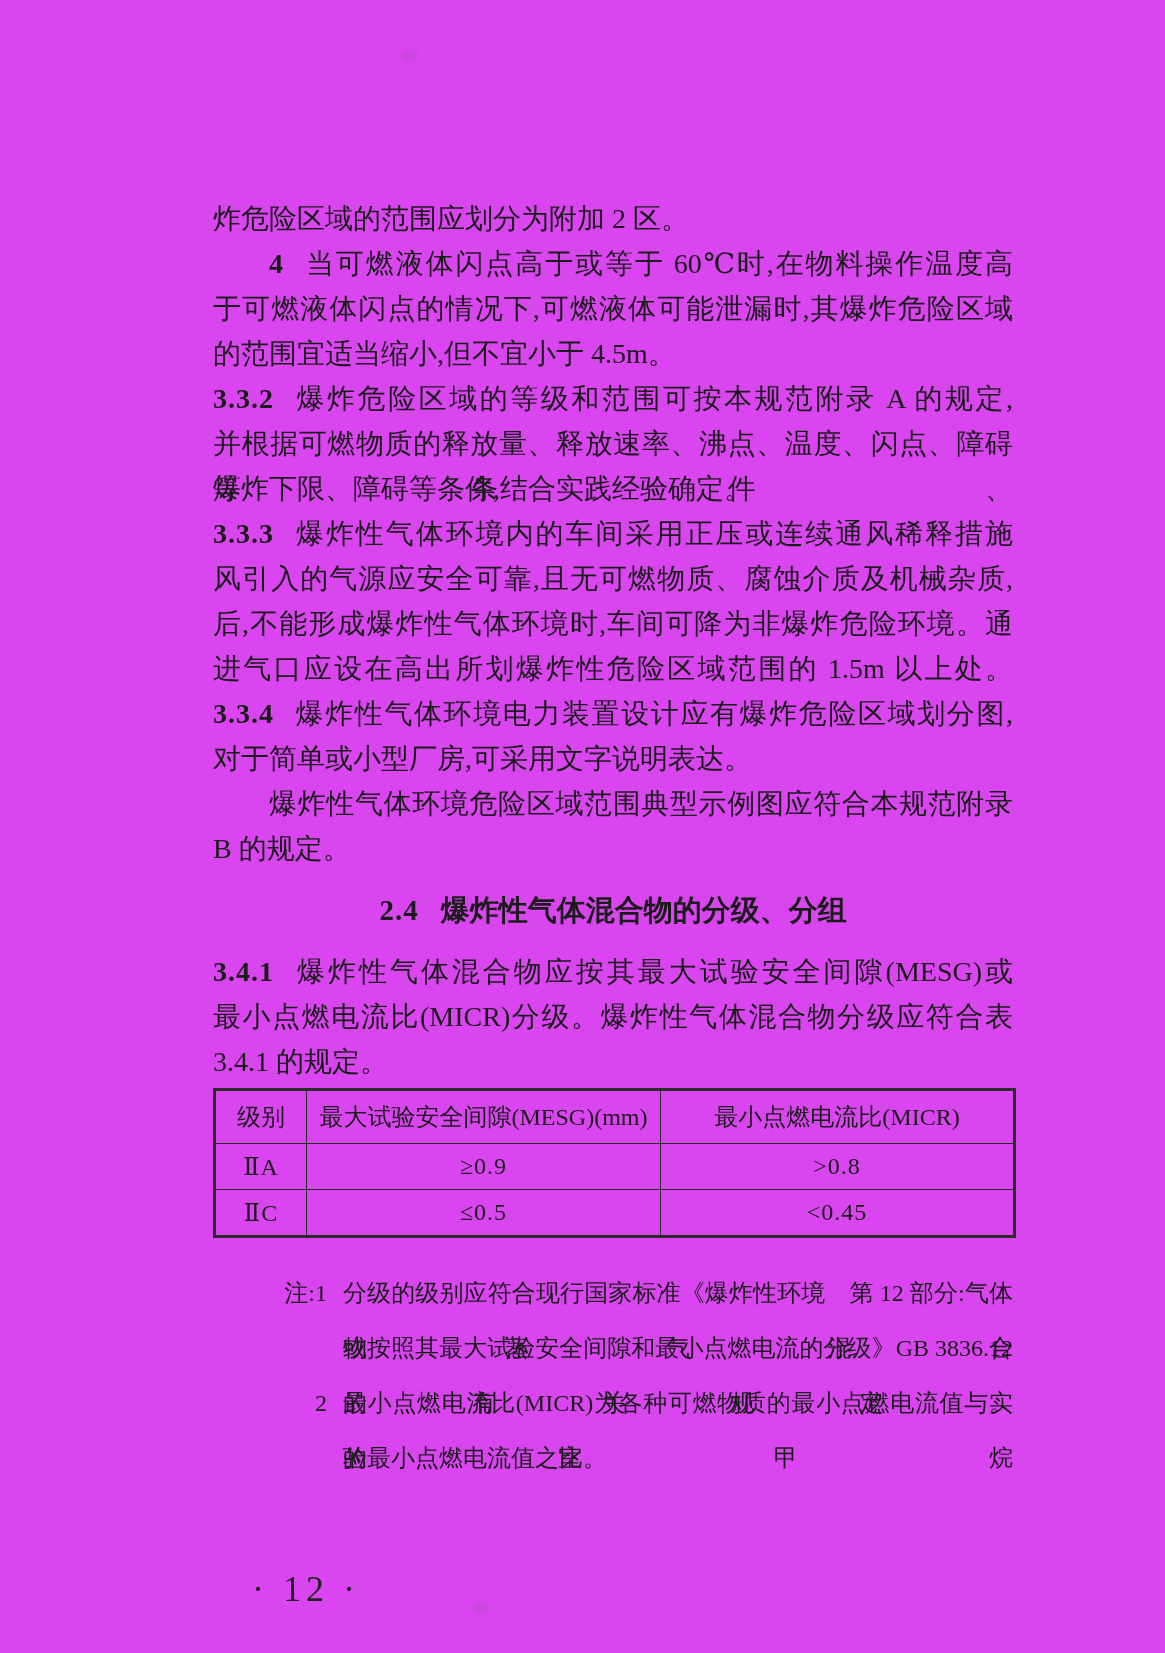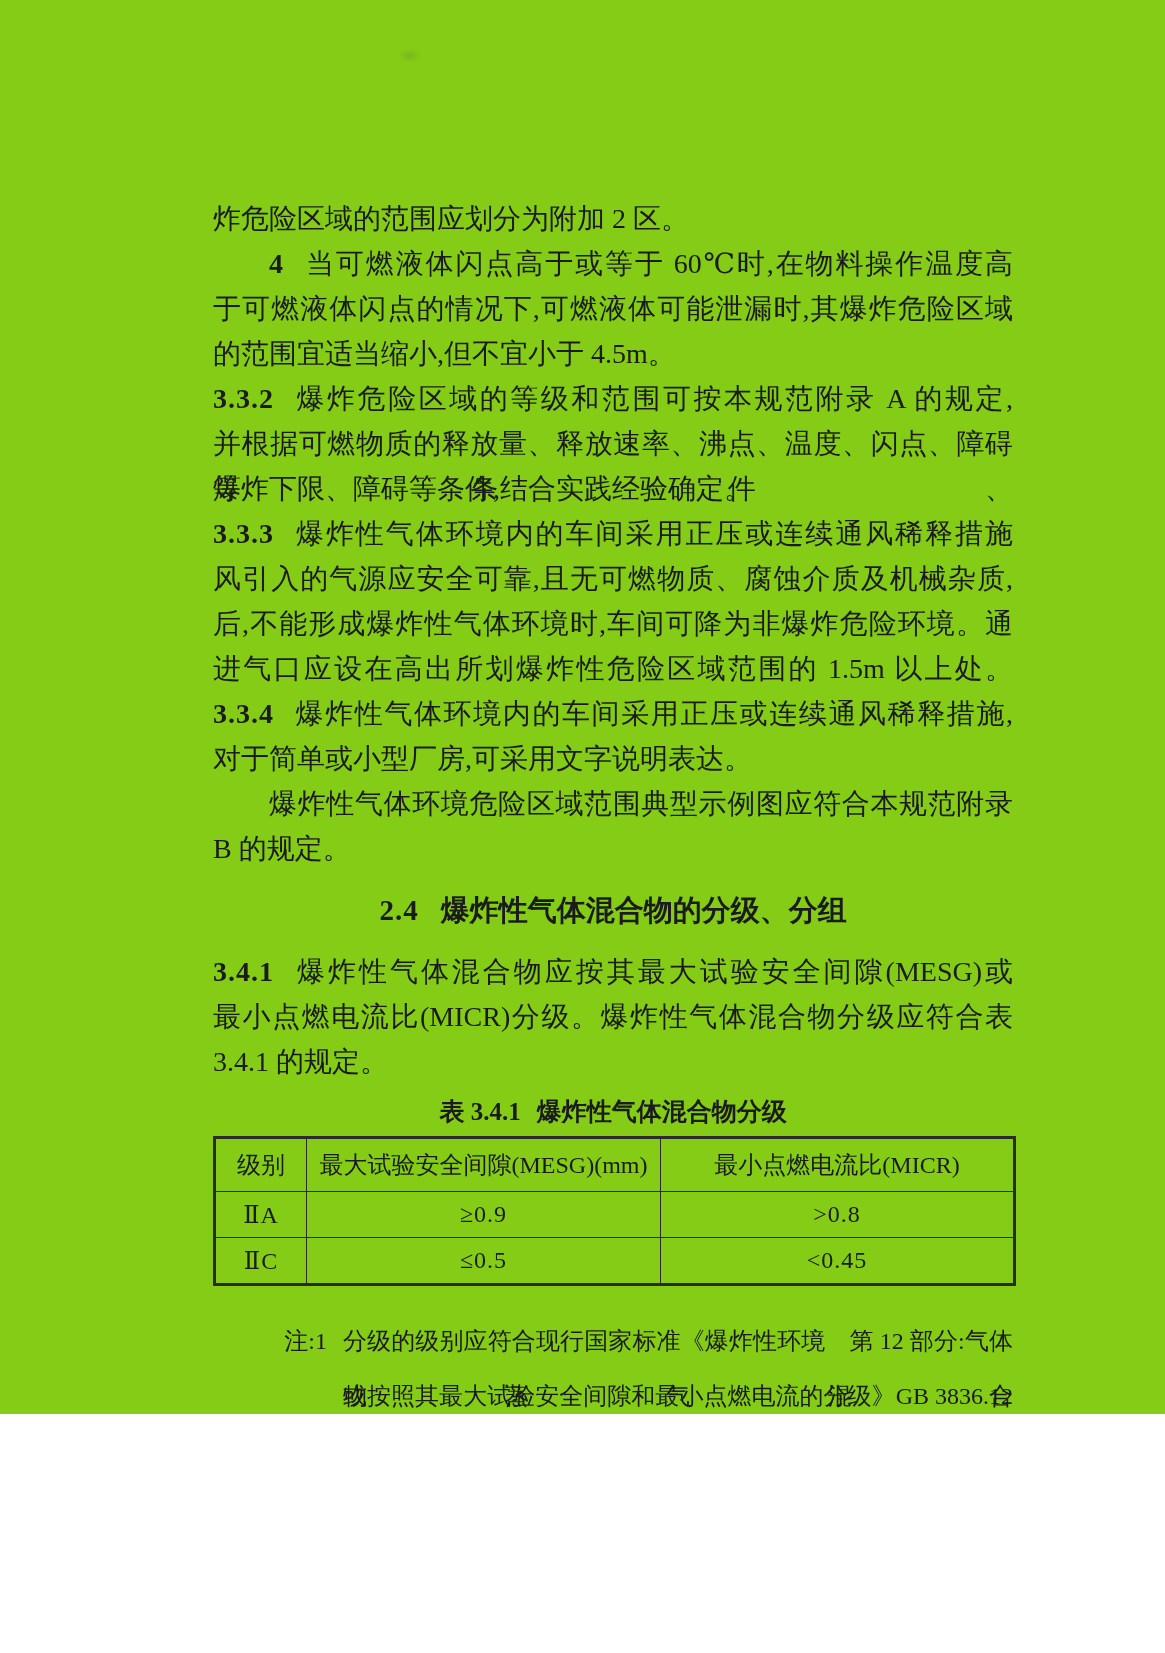--- a/index.html
+++ b/index.html
@@ -1,18 +1,18 @@
 <!DOCTYPE html>
 <html><head>
 <meta charset="utf-8">
 <style>
   html,body { margin:0; padding:0; background:#ffffff; }
   .page {
-    position:relative; width:1165px; height:1414px;
-    background:#84cc16; overflow:hidden;
+    position:relative; width:1165px; height:1653px;
+    background:#d946ef; overflow:hidden;
     font-family:"Liberation Serif","DejaVu Serif",serif;
     color:#1b1b1b;
   }
   .content { position:absolute; left:213px; top:196px; width:800px; }
   .bline { font-size:28px; line-height:45px; height:45px; white-space:nowrap; }
   .bline.fill { white-space:normal; text-align:justify; text-align-last:justify; }
   .bline.indent { padding-left:56px; }
   .clause-num { font-weight:700; margin-right:20px; letter-spacing:1px; }
   .heading { margin-top:16px; height:46px; line-height:46px; text-align:center;
              font-weight:700; font-size:29px; }
@@ -55,34 +55,33 @@
     <div class="bline indent fill"><span class="clause-num">4</span><span>当可燃液体闪点高于或等于 60℃时,在物料操作温度高</span></div>
     <div class="bline fill"><span>于可燃液体闪点的情况下,可燃液体可能泄漏时,其爆炸危险区域</span></div>
     <div class="bline"><span>的范围宜适当缩小,但不宜小于 4.5m。</span></div>
     <div class="bline fill"><span class="clause-num">3.3.2</span><span>爆炸危险区域的等级和范围可按本规范附录 A 的规定,</span></div>
     <div class="bline fill"><span>并根据可燃物质的释放量、释放速率、沸点、温度、闪点、障碍等条件、</span></div>
     <div class="bline"><span>爆炸下限、障碍等条件,结合实践经验确定。</span></div>
     <div class="bline fill"><span class="clause-num">3.3.3</span><span>爆炸性气体环境内的车间采用正压或连续通风稀释措施</span></div>
     <div class="bline fill"><span>风引入的气源应安全可靠,且无可燃物质、腐蚀介质及机械杂质,</span></div>
     <div class="bline fill"><span>后,不能形成爆炸性气体环境时,车间可降为非爆炸危险环境。通</span></div>
     <div class="bline fill"><span>进气口应设在高出所划爆炸性危险区域范围的 1.5m 以上处。</span></div>
-    <div class="bline fill"><span class="clause-num">3.3.4</span><span>爆炸性气体环境内的车间采用正压或连续通风稀释措施,</span></div>
+    <div class="bline fill"><span class="clause-num">3.3.4</span><span>爆炸性气体环境电力装置设计应有爆炸危险区域划分图,</span></div>
     <div class="bline"><span>对于简单或小型厂房,可采用文字说明表达。</span></div>
     <div class="bline indent fill"><span>爆炸性气体环境危险区域范围典型示例图应符合本规范附录</span></div>
     <div class="bline"><span>B 的规定。</span></div>
 
     <div class="heading"><span class="hnum">2.4</span><span>爆炸性气体混合物的分级、分组</span></div>
 
     <div class="c341">
       <div class="bline fill"><span class="clause-num">3.4.1</span><span>爆炸性气体混合物应按其最大试验安全间隙(MESG)或</span></div>
       <div class="bline fill"><span>最小点燃电流比(MICR)分级。爆炸性气体混合物分级应符合表</span></div>
       <div class="bline"><span>3.4.1 的规定。</span></div>
     </div>
 
-    <div class="caption"><span class="cap-label">表 3.4.1</span><span>爆炸性气体混合物分级</span></div>
 
     <table class="cls">
       <colgroup>
           <col style="width:92px">
           <col style="width:354px">
           <col style="width:354px">
         </colgroup>
       <tbody>
           <tr>
         <th>级别</th>

